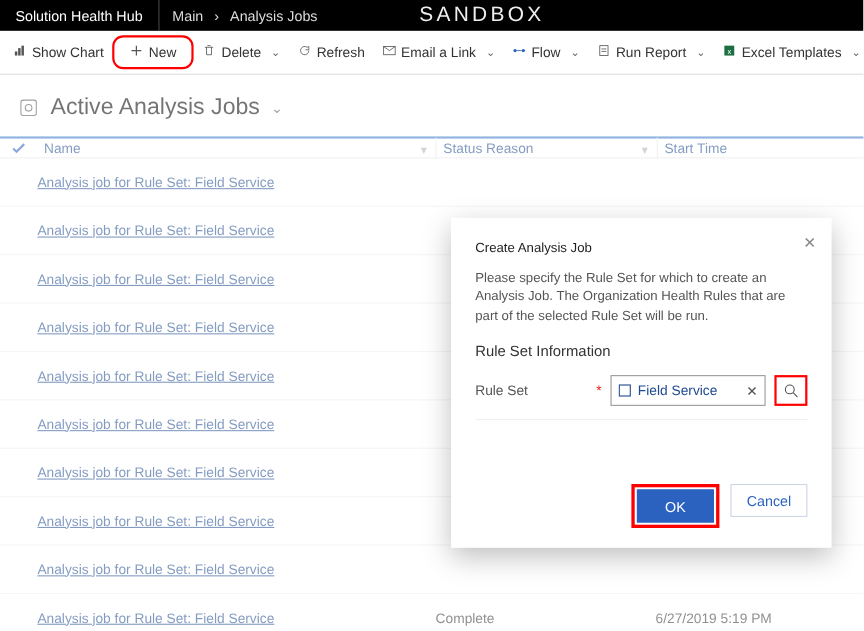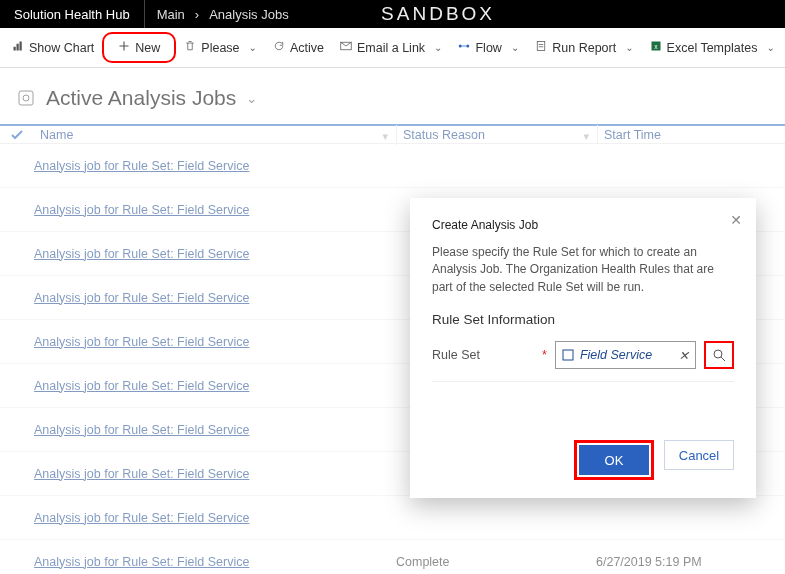--- a/index.html
+++ b/index.html
@@ -39,21 +39,21 @@
 
   .dialog { position: absolute; left: 410px; top: 198px; width: 346px; background: #fff; box-shadow: 0 8px 24px rgba(0,0,0,0.25); padding: 20px 22px 18px 22px; }
   .dialog .close { position: absolute; right: 14px; top: 14px; color: #888; cursor: pointer; font-size: 14px; }
   .dialog h2 { font-size: 12px; font-weight: 500; color: #222; margin-bottom: 12px; }
   .dialog p { font-size: 12px; color: #555; line-height: 1.45; margin-bottom: 16px; }
   .dialog h3 { font-size: 13.5px; font-weight: 400; color: #333; margin-bottom: 14px; }
   .fieldrow { display: flex; align-items: center; font-size: 12.5px; border-bottom: 1px solid #eee; padding-bottom: 12px; margin-bottom: 58px; }
   .fieldrow .label { width: 110px; color: #555; }
   .fieldrow .req { color: #d22; margin-right: 8px; }
   .lookup-wrap { display: flex; align-items: center; gap: 8px; flex: 1; }
-  .lookup { border: 1px solid #999; height: 28px; display: flex; align-items: center; padding: 0 6px; gap: 6px; flex: 1; color: #1f4a8f; font-size: 12.5px; font-style: italic; }
+  .lookup { border: 1px solid #999; height: 28px; display: flex; align-items: center; padding: 0 6px; gap: 6px; flex: 1; color: #1f4a8f; font-size: 12.5px; }
   .lookup .xx { margin-left: auto; color: #555; cursor: pointer; }
   .searchbox { border: 2px solid #f00; height: 28px; width: 30px; display:flex; align-items:center; justify-content:center; }
   .searchbox-inner { color:#555; font-size:13px; }
 
   .dlg-buttons { display: flex; justify-content: flex-end; gap: 10px; }
   .okwrap { border: 3px solid #f00; padding: 2px; }
   .btn { height: 30px; min-width: 70px; font-size: 13px; display:flex; align-items:center; justify-content:center; cursor:pointer; }
   .btn-ok { background: #2b62c0; color: #fff; border: 1px solid #2b62c0; }
   .btn-cancel { background: #fff; color: #2b62c0; border: 1px solid #ccd6e4; }
 
@@ -92,31 +92,31 @@
     </span>
     <span>New</span>
   </div>
 
   <div class="cmdbtn">
     <span>
       <svg class="ico" viewBox="0 0 16 16">
           <path d="M3 4h10M5 4v9h6V4M6 2h4" stroke="#555" fill="none"></path>
         </svg>
     </span>
-    <span>Please</span>
+    <span>Delete</span>
     <span class="chev">⌄</span>
   </div>
 
   <div class="cmdbtn">
     <span>
       <svg class="ico" viewBox="0 0 16 16">
           <path d="M13 8a5 5 0 1 1-2-4l2-1v4h-4" stroke="#555" fill="none"></path>
         </svg>
     </span>
-    <span>Active</span>
+    <span>Refresh</span>
   </div>
 
   <div class="cmdbtn">
     <span>
       <svg class="ico" viewBox="0 0 16 16">
           <rect x="1" y="3" width="14" height="10" stroke="#555" fill="none"></rect>
           <path d="M1 3l7 5 7-5" stroke="#555" fill="none"></path>
         </svg>
     </span>
     <span>Email a Link</span>

